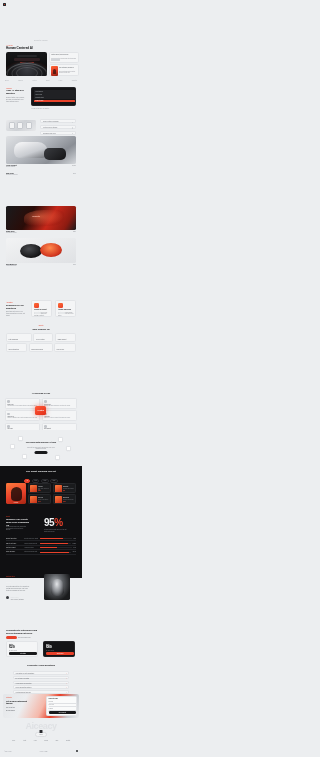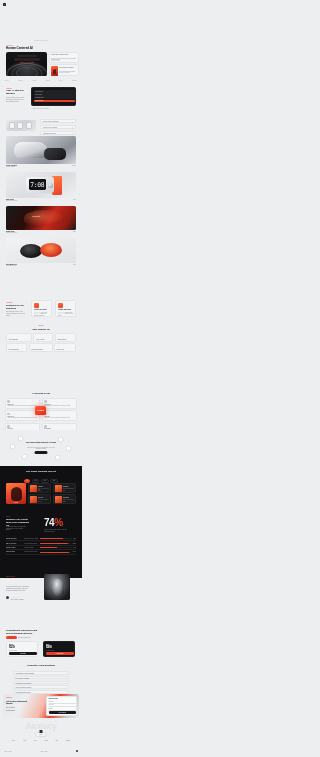--- a/index.html
+++ b/index.html
@@ -352,27 +352,20 @@
     <div class="meta">
       <div>
         <div class="t">Vision Headset</div>
         <div class="s">Spatial compute</div>
       </div>
       <div class="s">$1,290</div>
     </div>
   </div>
 
   <div class="prod" style="top:172px;">
-    <div class="pimg img-clock">
-      <div class="clock-accent"></div>
-      <div class="clock-body"></div>
-      <div class="clock-screen"></div>
-      <div class="clock-digits">7:08</div>
-      <div class="clock-knob"></div>
-    </div>
     <div class="meta">
       <div>
         <div class="t">Edge Cube</div>
         <div class="s">On-device inference</div>
       </div>
       <div class="s">$349</div>
     </div>
   </div>
 
   <div class="prod" style="top:206px;">
@@ -529,21 +522,21 @@
   <div class="ds-card" style="left:53px;top:494px;">
     <div class="im"></div>
     <div class="tt">Relay Cam</div>
     <div class="ss">Onboard vision module.</div>
     <div class="pr">$310</div>
   </div>
 
   <div class="st-tag">Impact</div>
   <div class="st-h">Numbers Our Clients Build Their Roadmaps On</div>
   <div class="st-p">Measured across 1,200 production deployments in the last twelve months.</div>
-  <div class="st-num"><span>74</span><em>%</em></div>
+  <div class="st-num"><span>95</span><em>%</em></div>
   <div class="st-sub">of teams reported faster delivery in the first quarter after launch.</div>
   <div class="st-list">
     <div class="st-row">
       <span class="k">Support deflection</span>
       <span class="v">Tickets resolved by agents</span>
       <span class="b">
           <i style="width:72%"></i>
         </span>
       <span class="n">72%</span>
     </div>

